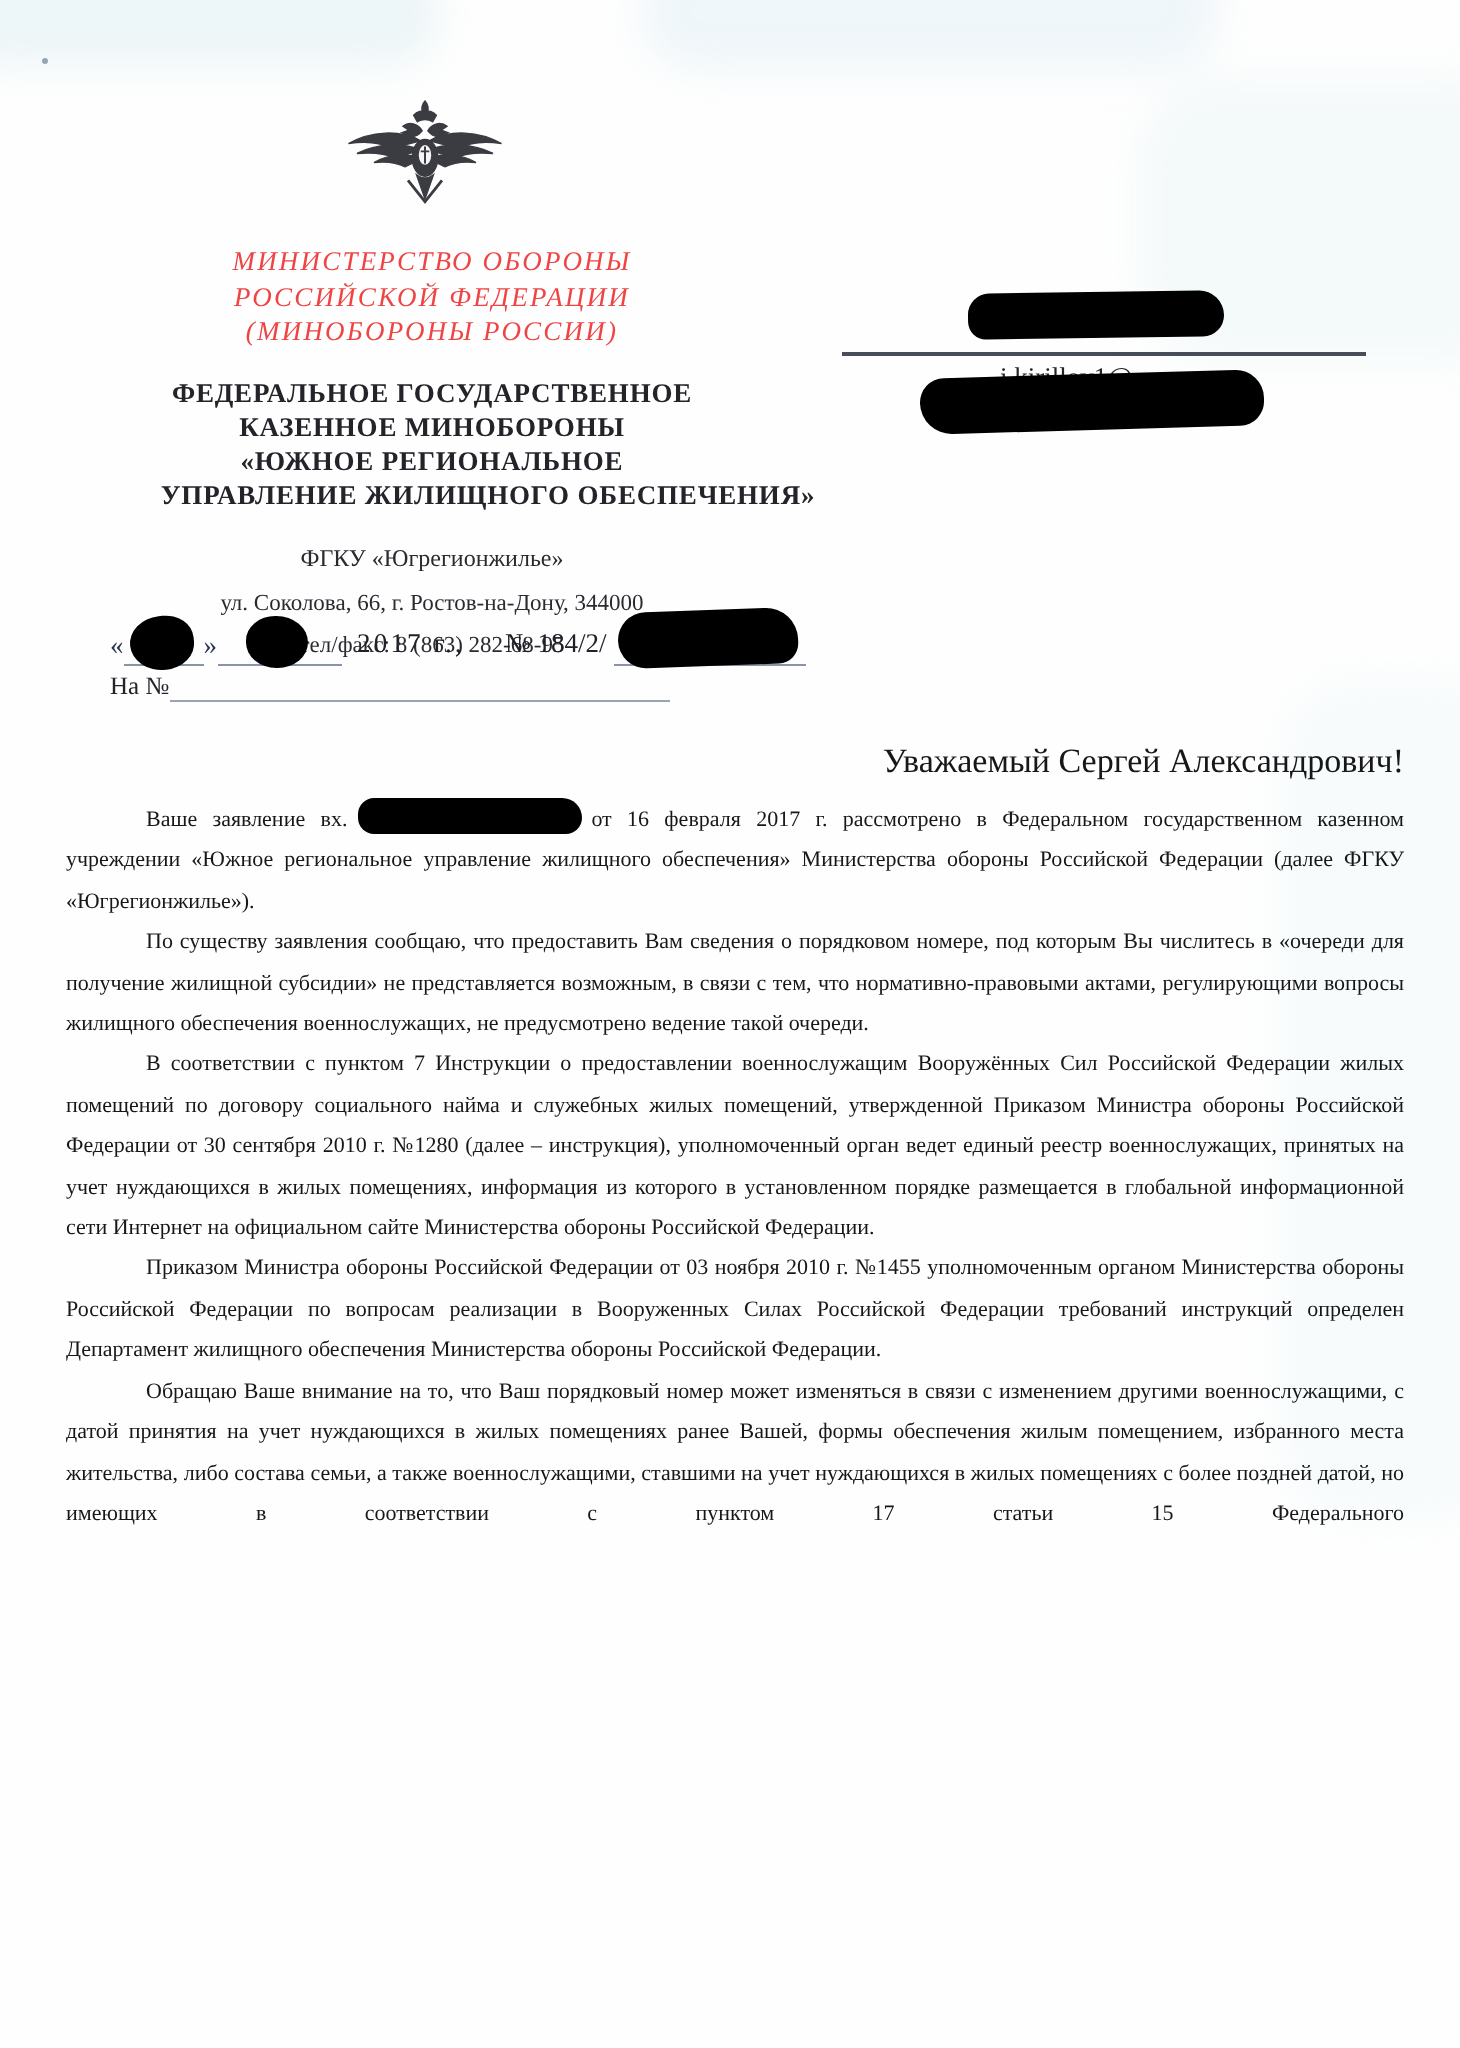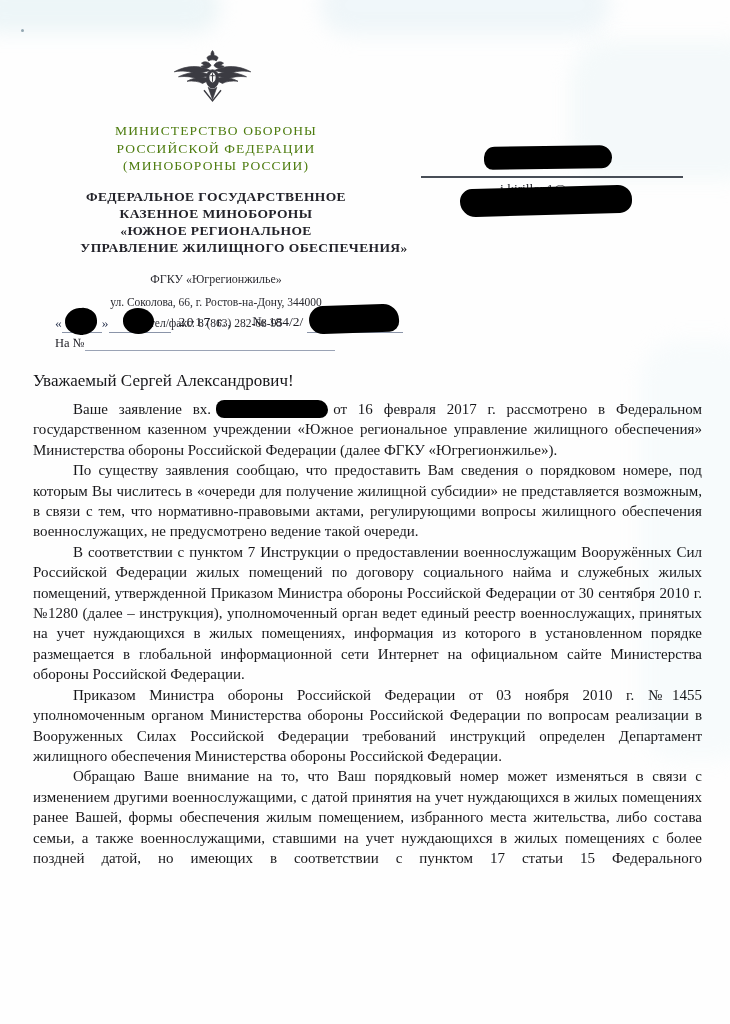--- a/index.html
+++ b/index.html
@@ -13,21 +13,21 @@
   .tint{position:absolute;border-radius:40px;filter:blur(10px);pointer-events:none;}
   .tint1{left:-30px;top:-18px;width:250px;height:50px;background:rgba(223,238,243,.55);}
   .tint2{left:320px;top:-25px;width:290px;height:60px;background:rgba(225,240,245,.5);}
   .tint3{right:-40px;top:40px;width:200px;height:140px;background:rgba(232,243,247,.45);}
   .tint4{right:-30px;top:340px;width:120px;height:420px;background:rgba(236,245,248,.35);}
   .speck{position:absolute;left:21px;top:29px;width:3px;height:3px;border-radius:50%;background:#93a7b1;}
 
   
   .hdr{position:absolute;left:20px;top:122px;width:392px;text-align:center;}
   .emblem{position:absolute;left:170px;top:48px;width:85px;height:66px;}
-  .org1{font-size:13.5px;line-height:17.5px;letter-spacing:1.1px;font-weight:500;color:#4d7c0f;}
+  .org1{font-size:13.5px;line-height:17.5px;letter-spacing:1.1px;font-weight:500;color:#ef4444;font-style:italic;}
   .org2{margin-top:13px;font-size:13.5px;line-height:17px;letter-spacing:.4px;font-weight:bold;color:#23232a;}
   .org2 div{white-space:nowrap;}
   .org2 .wide span{position:relative;left:28px;margin-top:27px;}
   .fgku{margin-top:16px;font-size:12px;color:#2a2a30;}
   .addr{margin-top:9px;font-size:11.5px;color:#2a2a30;text-align:center;}
   .tel{margin-top:9px;font-size:11.5px;color:#2a2a30;}
 
   
   .refrow{position:absolute;left:55px;top:303px;height:30px;display:flex;align-items:flex-end;
           font-size:13.5px;color:#202028;}
@@ -48,23 +48,23 @@
   
   .r-blob1{position:absolute;left:484px;top:146px;width:128px;height:23px;background:#000;
            border-radius:12px 14px 12px 10px;transform:rotate(-.8deg);}
   .r-line{position:absolute;left:421px;top:176px;width:262px;border-top:2px solid #484e57;}
   .r-email{position:absolute;left:460px;top:181px;width:178px;height:36px;}
   .r-email .etext{position:absolute;left:40px;top:0;font-size:13.5px;color:#23232a;}
   .r-blob2{position:absolute;left:0;top:6px;width:172px;height:28px;background:#000;
            border-radius:14px 16px 14px 18px;transform:rotate(-1.6deg);}
 
   
-  .salutation{position:absolute;left:33px;top:371px;width:669px;text-align:left;font-size:17px;color:#17171a;}
+  .salutation{position:absolute;left:33px;top:371px;width:669px;text-align:right;font-size:17px;color:#17171a;}
   .bodycol{position:absolute;left:33px;top:399px;width:669px;}
-  .bodycol p{margin:0;text-indent:40px;text-align:justify;font-size:15px;line-height:20.4px;color:#17171a;}
+  .bodycol p{margin:0;text-indent:40px;text-align:justify;font-size:11px;line-height:20.4px;color:#17171a;}
   .p1blob{display:inline-block;width:112px;height:18px;background:#000;border-radius:9px 11px 9px 9px;
           vertical-align:-4px;margin:0 5px;}
   .cut{text-align-last:justify;}
 </style>
 </head>
 <body>
 
 <div class="page">
   <div class="tint tint1"></div>
   <div class="tint tint2"></div>

